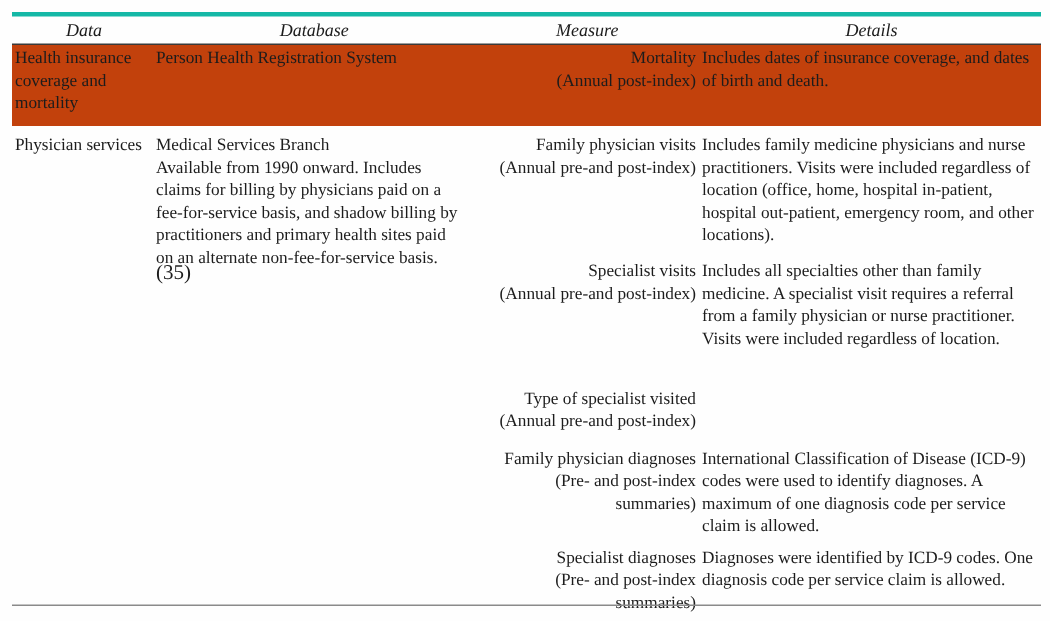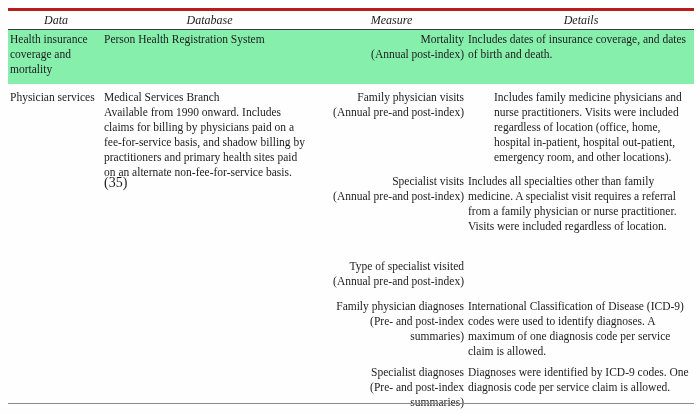--- a/index.html
+++ b/index.html
@@ -13,56 +13,56 @@
     line-height: 15px;
     color: #1c1c1c;
     overflow: hidden;
     box-sizing: border-box;
   }
   .tbl {
     position: absolute;
     left: 8px;
     top: 8px;
     width: 686px;
-    border-top: 3px solid #b91c1c;
+    border-top: 3px solid #14b8a6;
   }
   .thead {
     display: grid;
     grid-template-columns: 96px 211px 153px 1fr;
     border-bottom: 1px solid #3a3a3a;
     padding: 2px 0 1px 0;
   }
   .thead .hcell {
     text-align: center;
     font-style: italic;
     font-size: 12px;
     line-height: 15px;
   }
   .row {
     display: grid;
     grid-template-columns: 96px 211px 153px 1fr;
   }
   .row-gray {
-    background: #86efac;
+    background: #c2410c;
     min-height: 50px;
     padding: 2px 0 2px 0;
   }
   .row2 {
     grid-template-columns: 96px 211px 1fr;
     padding-top: 6px;
   }
   .cell { padding: 0 4px 0 0; }
   .c1 { padding-left: 2px; }
   .pre { white-space: pre-line; text-align: right; }
   .md-area { padding: 0; }
   .mrow {
     display: grid;
     grid-template-columns: 153px 1fr;
   }
-  .mrow-0 { min-height: 84px; gap: 26px; }
+  .mrow-0 { min-height: 84px; }
   .mrow-1 { min-height: 85px; }
   .mrow-2 { min-height: 40px; }
   .mrow-3 { min-height: 66px; }
   .dcell { padding-right: 2px; }
   sup.cite {
     font-size: 14px;
     line-height: 0;
     vertical-align: 4px;
   }
   .tbl-bottom {

